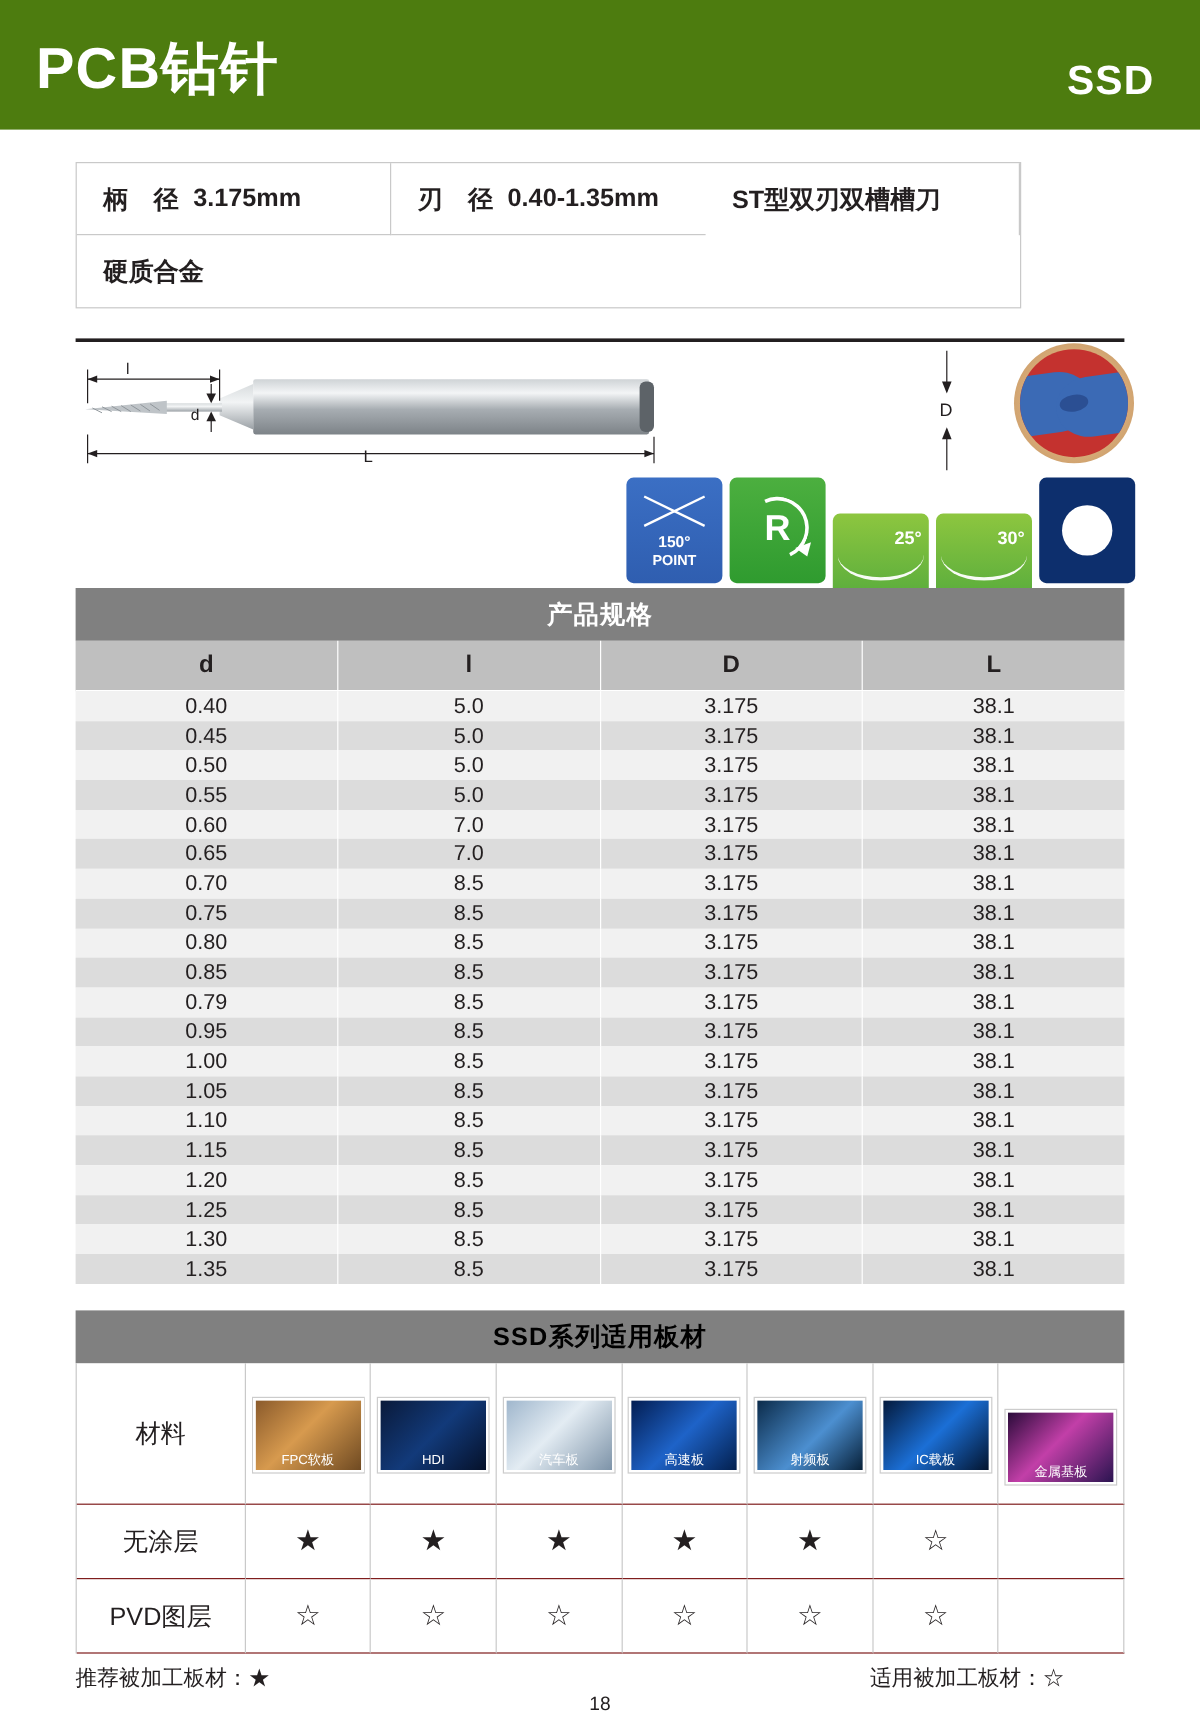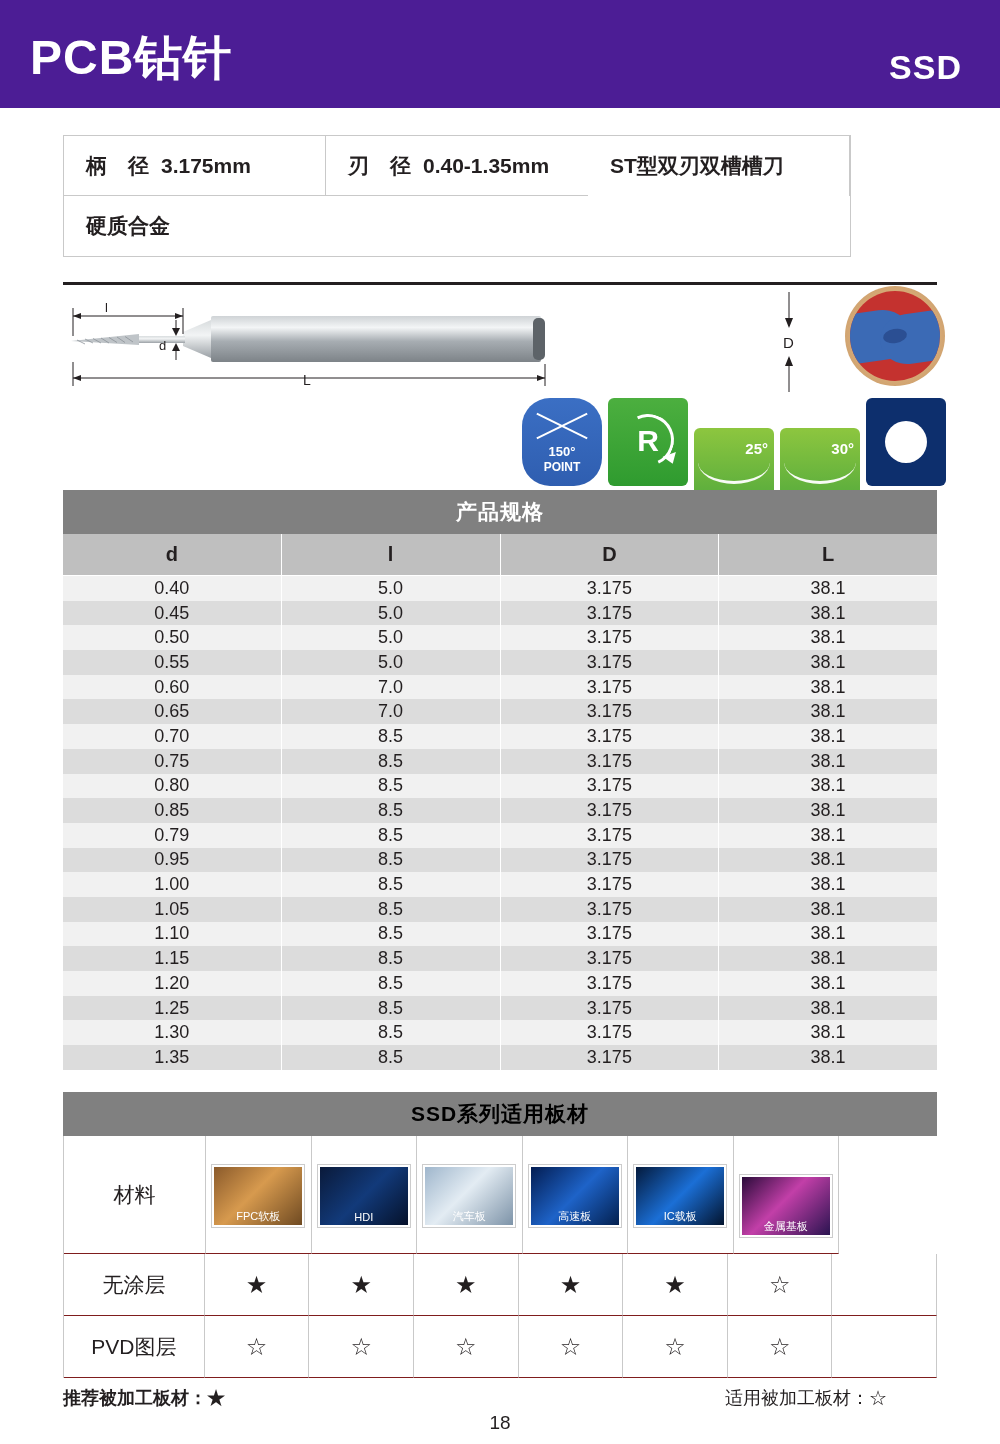--- a/index.html
+++ b/index.html
@@ -9,21 +9,21 @@
     background:#ffffff;
     font-family:"Liberation Sans", sans-serif;
     color:#231f20;
     position:relative;
     overflow:hidden;
   }
 
   
   .header {
     position:absolute; left:0; top:0; width:1000px; height:108px;
-    background:#4c1d95;
+    background:#4d7c0f;
   }
   .header .title {
     position:absolute; left:30px; top:34px;
     font-size:48px; font-weight:bold; color:#ffffff; letter-spacing:1px;
     line-height:48px;
   }
   .header .brand {
     position:absolute; right:38px; top:50px;
     font-size:34px; font-weight:bold; color:#ffffff; letter-spacing:1px;
     line-height:34px;
@@ -92,21 +92,21 @@
 
   
   .iconrow {
     position:absolute; left:459px; top:122px; width:478px; height:88px;
     display:flex;
   }
   .ic { width:80px; height:88px; margin-right:6px; position:relative;
         border-radius:6px; overflow:hidden; }
   .ic:last-child { margin-right:0; }
 
-  .ic-point { background:linear-gradient(180deg,#3b6fc4 0%, #2f5eb0 100%);border-radius:28px; }
+  .ic-point { background:linear-gradient(180deg,#3b6fc4 0%, #2f5eb0 100%); }
   .ic-point .cross { position:absolute; left:12px; top:10px; width:56px; height:34px; }
   .ic-point .cross:before, .ic-point .cross:after {
     content:""; position:absolute; left:0; top:50%; width:100%; height:2px;
     background:#ffffff;
   }
   .ic-point .cross:before { transform:rotate(26deg); }
   .ic-point .cross:after { transform:rotate(-26deg); }
   .ic-point .t1 { position:absolute; left:0; right:0; top:46px; text-align:center;
                   color:#fff; font-size:13px; font-weight:bold; }
   .ic-point .t2 { position:absolute; left:0; right:0; top:62px; text-align:center;
@@ -215,26 +215,26 @@
 
   .mrow.stars { height:62px; }
   .mrow.stars .rowlabel { height:62px; }
   .mrow.stars .cellw { height:62px; font-size:24px; }
 
   
   .notes {
     position:absolute; left:63px; top:1385px; width:874px; height:26px;
     display:flex; align-items:center;
   }
-  .notes .left { font-size:18px;font-weight:bold; }
+  .notes .left { font-size:18px; }
   .notes .right { font-size:18px; margin-left:auto; margin-right:50px; }
 
   .pageno {
     position:absolute; left:0; top:1412px; width:1000px; text-align:center;
-    font-size:19px; color:#231f20;
+    font-size:16px; color:#231f20;
   }
 
   
   .drillsvg { position:absolute; left:0; top:14px; }
 </style>
 </head>
 <body>
 
 <div class="header">
   <div class="title">PCB钻针</div>
@@ -519,20 +519,25 @@
           <div class="thumb th-auto">
             <div class="cap">汽车板</div>
           </div>
         </div>
         <div class="cellw">
           <div class="thumb th-hs">
             <div class="cap">高速板</div>
           </div>
         </div>
         <div class="cellw">
+          <div class="thumb th-rf">
+            <div class="cap">射频板</div>
+          </div>
+        </div>
+        <div class="cellw">
           <div class="thumb th-ic">
             <div class="cap">IC载板</div>
           </div>
         </div>
         <div class="cellw">
           <div class="thumb th-met">
             <div class="cap">金属基板</div>
           </div>
         </div>
       </div>

